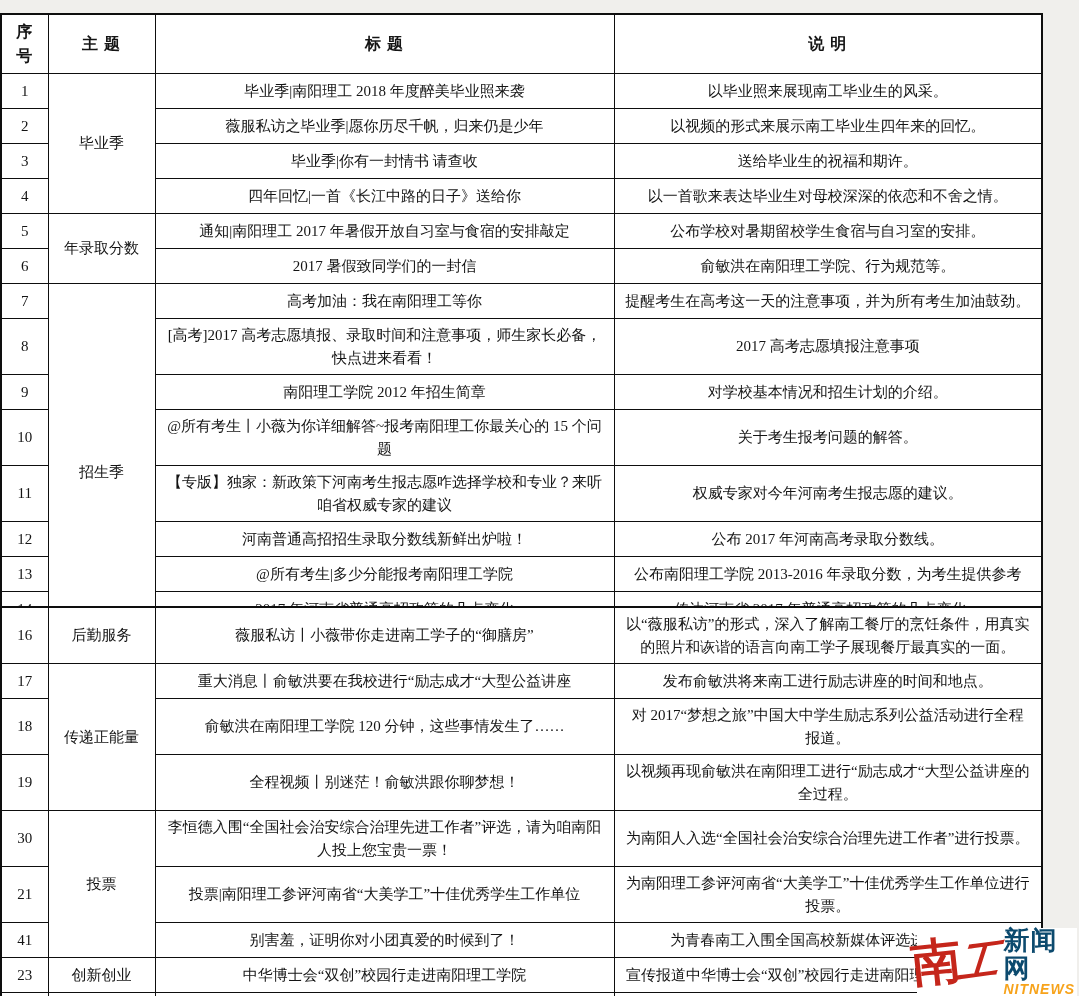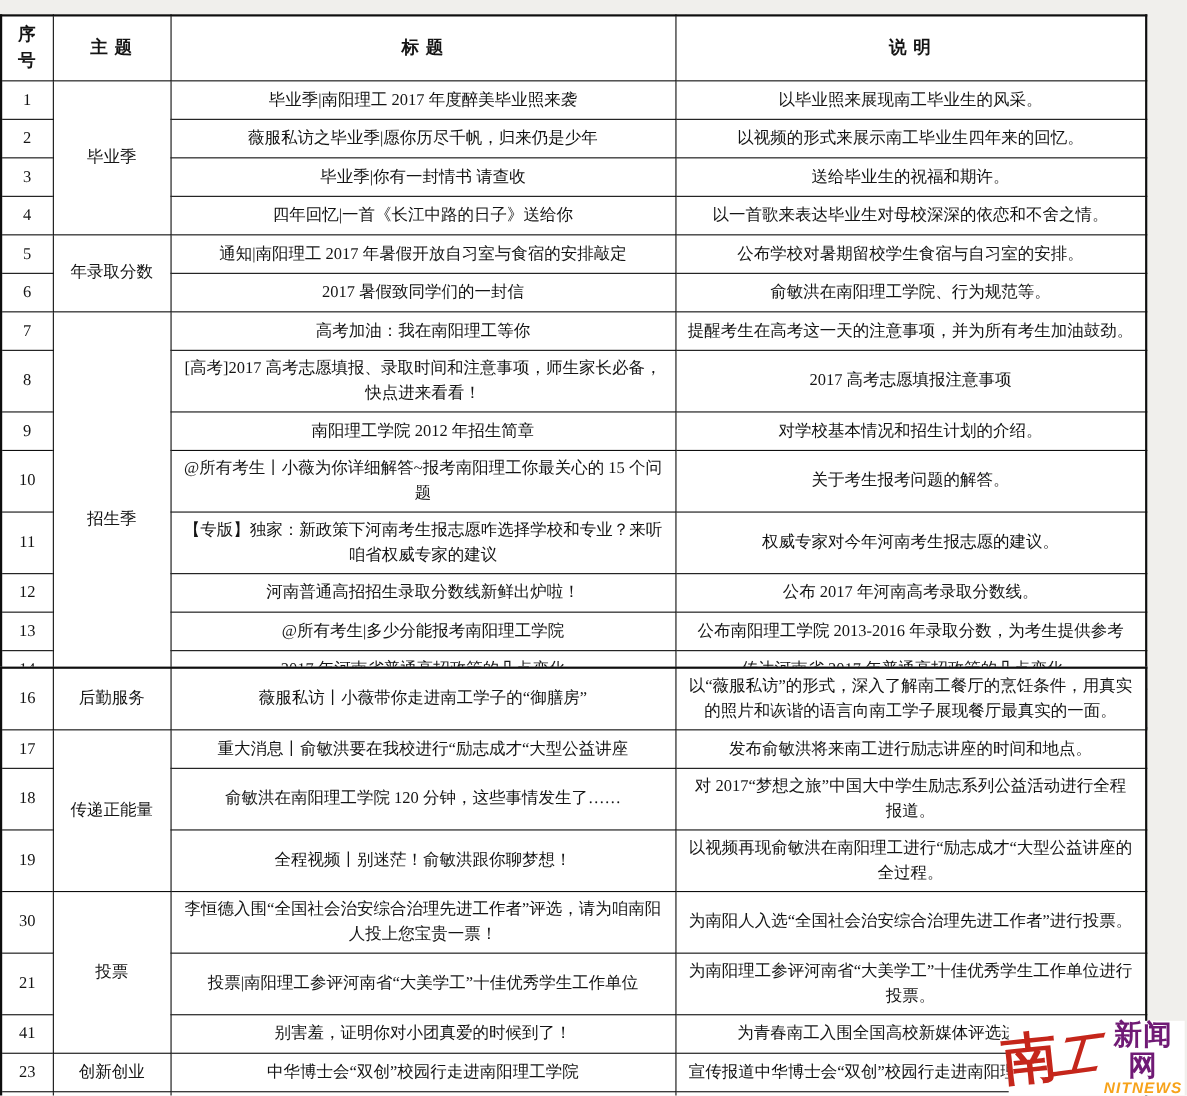--- a/index.html
+++ b/index.html
@@ -85,21 +85,21 @@
         <th>序号</th>
         <th>主 题</th>
         <th>标 题</th>
         <th>说 明</th>
       </tr>
     </thead>
     <tbody id="tbody-0">
         <tr>
           <td class="no-cell">1</td>
           <td class="theme-cell" rowspan="4">毕业季</td>
-          <td class="title-cell">毕业季|南阳理工 2017 年度醉美毕业照来袭</td>
+          <td class="title-cell">毕业季|南阳理工 2018 年度醉美毕业照来袭</td>
           <td class="desc-cell">以毕业照来展现南工毕业生的风采。</td>
         </tr>
         <tr>
           <td class="no-cell">2</td>
           <td class="title-cell">薇服私访之毕业季|愿你历尽千帆，归来仍是少年</td>
           <td class="desc-cell">以视频的形式来展示南工毕业生四年来的回忆。</td>
         </tr>
         <tr>
           <td class="no-cell">3</td>
           <td class="title-cell">毕业季|你有一封情书 请查收</td>
@@ -228,18 +228,18 @@
           <td class="title-cell">南阳理工与北京信息科技大学“结亲”助推高水平应用型理工大学</td>
           <td class="desc-cell">宣传报道北京信息科技大学和我校开展校</td>
         </tr>
       </tbody>
   </table>
 
   <div class="logo">
     <span class="logo-nan" style="color: rgb(197, 38, 27);">南</span>
     <span class="logo-gong" style="color: rgb(197, 38, 27);">工</span>
     <span class="logo-right">
-      <span class="logo-cn" style="color: #701a75; text-align: center;">新闻网</span>
+      <span class="logo-cn" style="color: #0c4a6e;">新闻网</span>
       <span class="logo-en" style="color: rgb(247, 163, 27);">NITNEWS</span>
     </span>
   </div>
 
 </div>
 
 </body></html>

